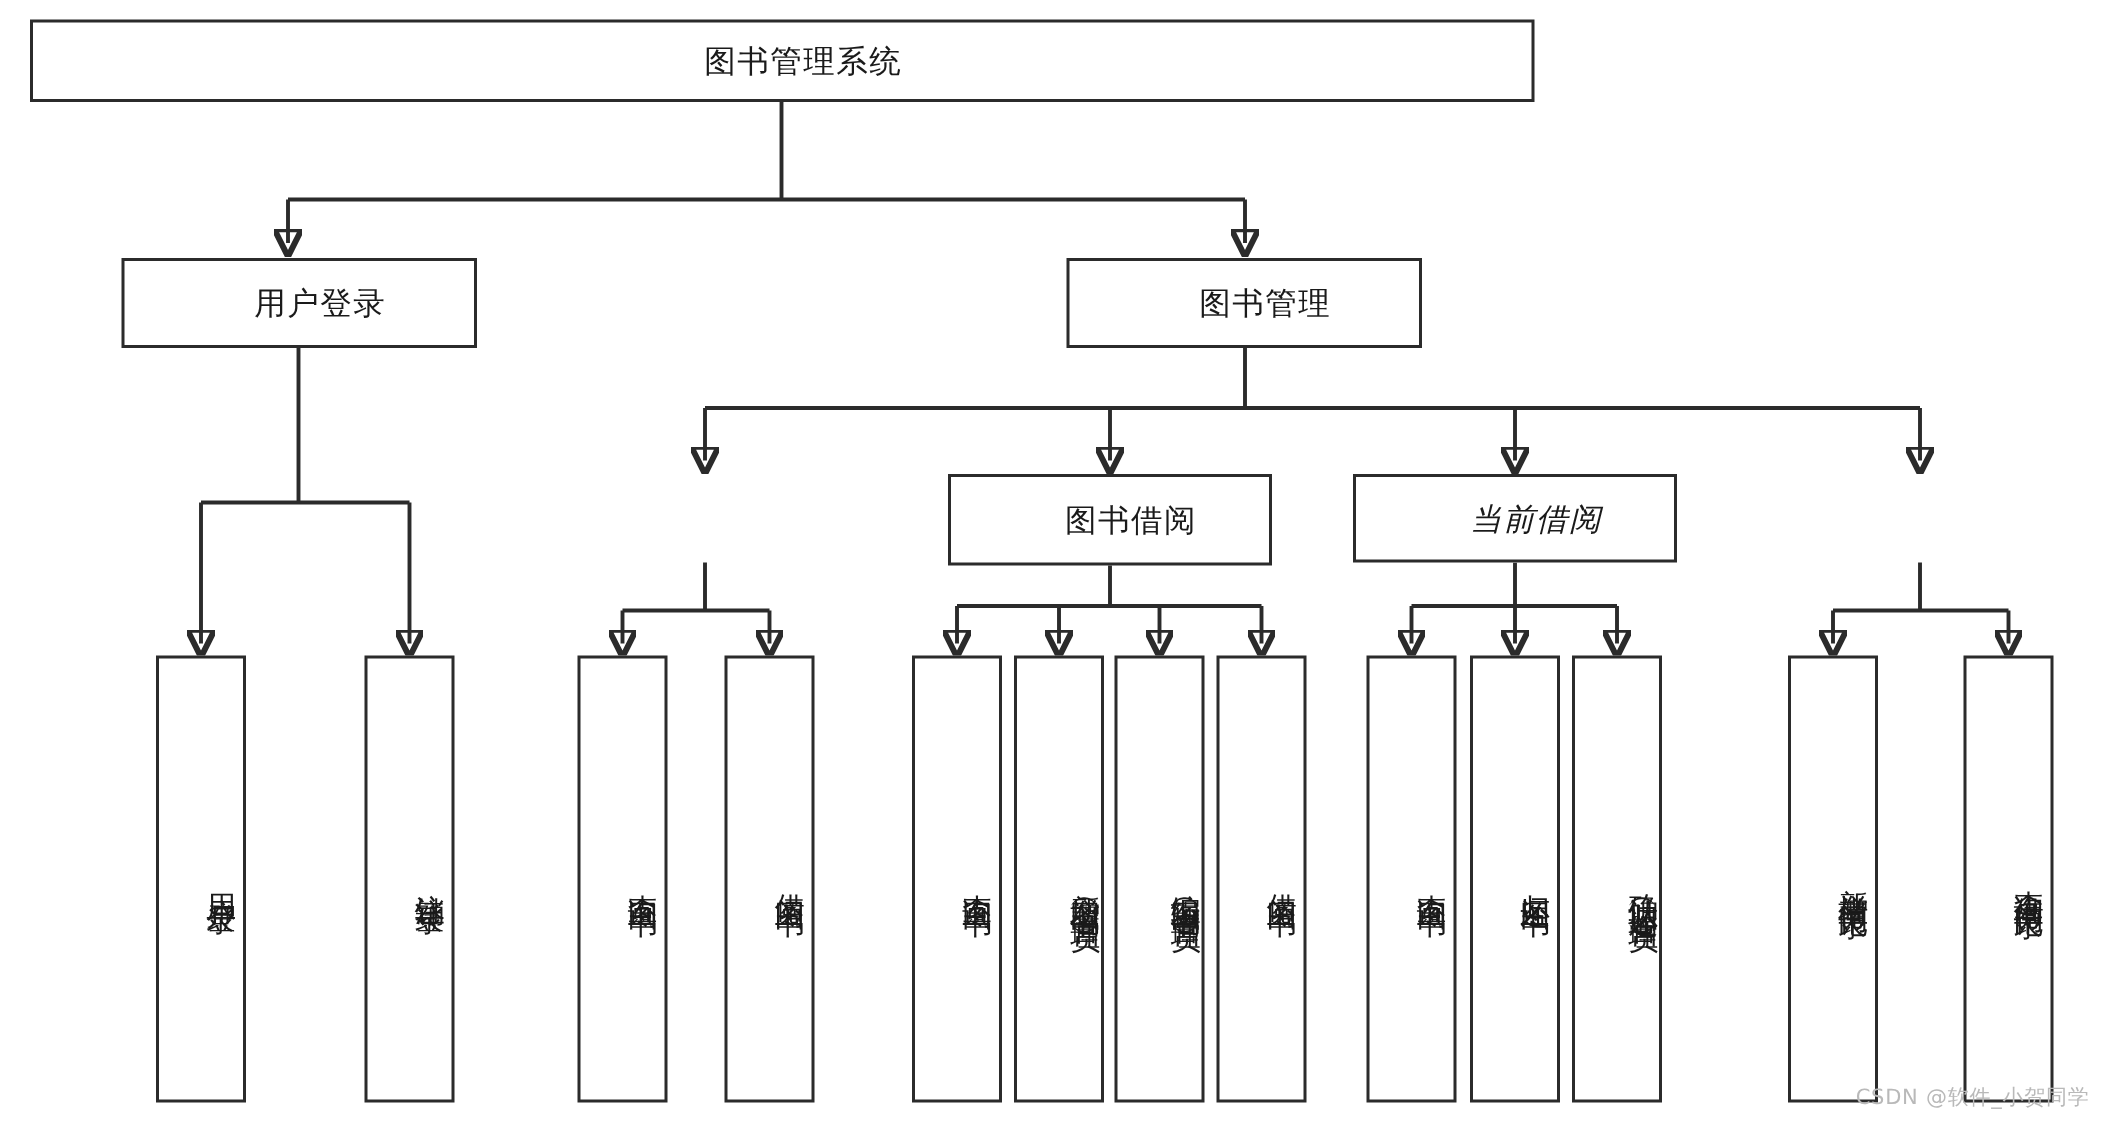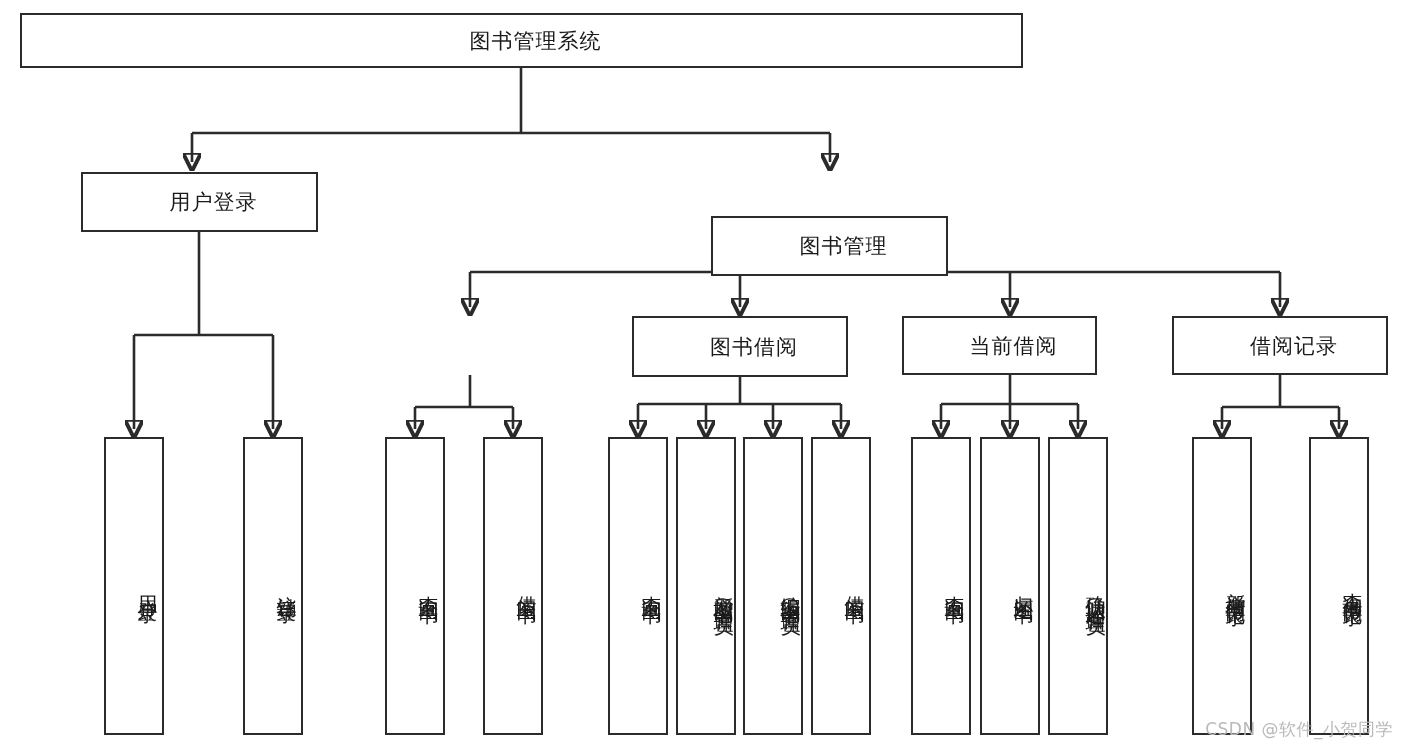--- a/index.html
+++ b/index.html
@@ -64,21 +64,21 @@
     padding-top: 0;
   }
   .node-label {
     display: block;
   }
   
   #watermark {
     position: absolute;
     right: 12px;
     bottom: 6px;
-    font-size: 17px;
+    font-size: 14px;
     color: #b9b9b9;
     letter-spacing: 0.5px;
     white-space: nowrap;
     font-family: "DejaVu Sans", "Liberation Sans", sans-serif;
   }
 </style>
 </head>
 <body>
 
 <div id="canvas">
@@ -132,36 +132,33 @@
   </svg>
 
   <div class="node horiz" style="left:20px; top:13px; width:1003px; height:55px;">
     <span class="node-label">图书管理系统</span>
   </div>
 
   <div class="node horiz" style="left:81px; top:172px; width:237px; height:60px;">
     <span class="node-label">用户登录</span>
   </div>
 
-  <div class="node horiz" style="left:711px; top:172px; width:237px; height:60px;margin-top:44px;">
+  <div class="node horiz" style="left:711px; top:172px; width:237px; height:60px;">
     <span class="node-label">图书管理</span>
   </div>
 
 
   <div class="node horiz" style="left:632px; top:316px; width:216px; height:61px;">
     <span class="node-label">图书借阅</span>
   </div>
 
-  <div class="node horiz" style="left:902px; top:316px; width:195px; height:59px;">
+  <div class="node horiz" style="left:902px; top:316px; width:216px; height:59px;font-style:italic;">
     <span class="node-label">当前借阅</span>
   </div>
 
-  <div class="node horiz" style="left:1172px; top:316px; width:216px; height:59px;">
-    <span class="node-label">借阅记录</span>
-  </div>
 
   <div class="node vert mid" style="left:104px; top:437px; width:60px; height:298px;">
     <span class="node-label">用户登录</span>
   </div>
 
   <div class="node vert mid" style="left:243px; top:437px; width:60px; height:298px;">
     <span class="node-label">注销登录</span>
   </div>
 
   <div class="node vert mid" style="left:385px; top:437px; width:60px; height:298px;">

